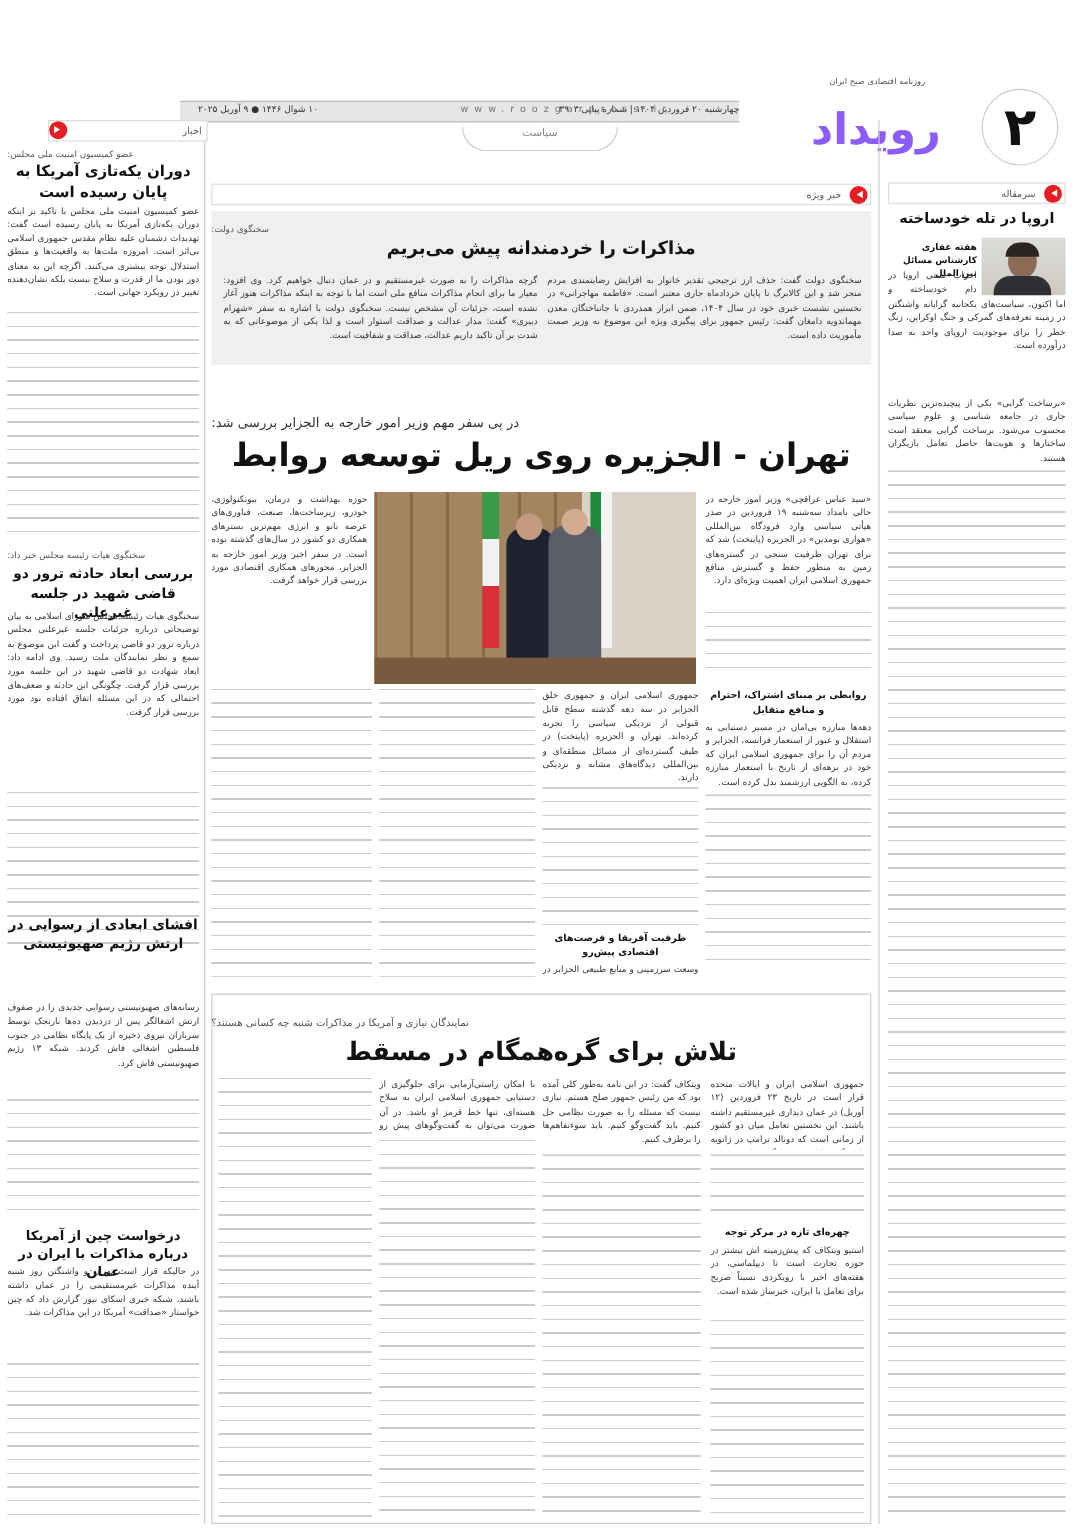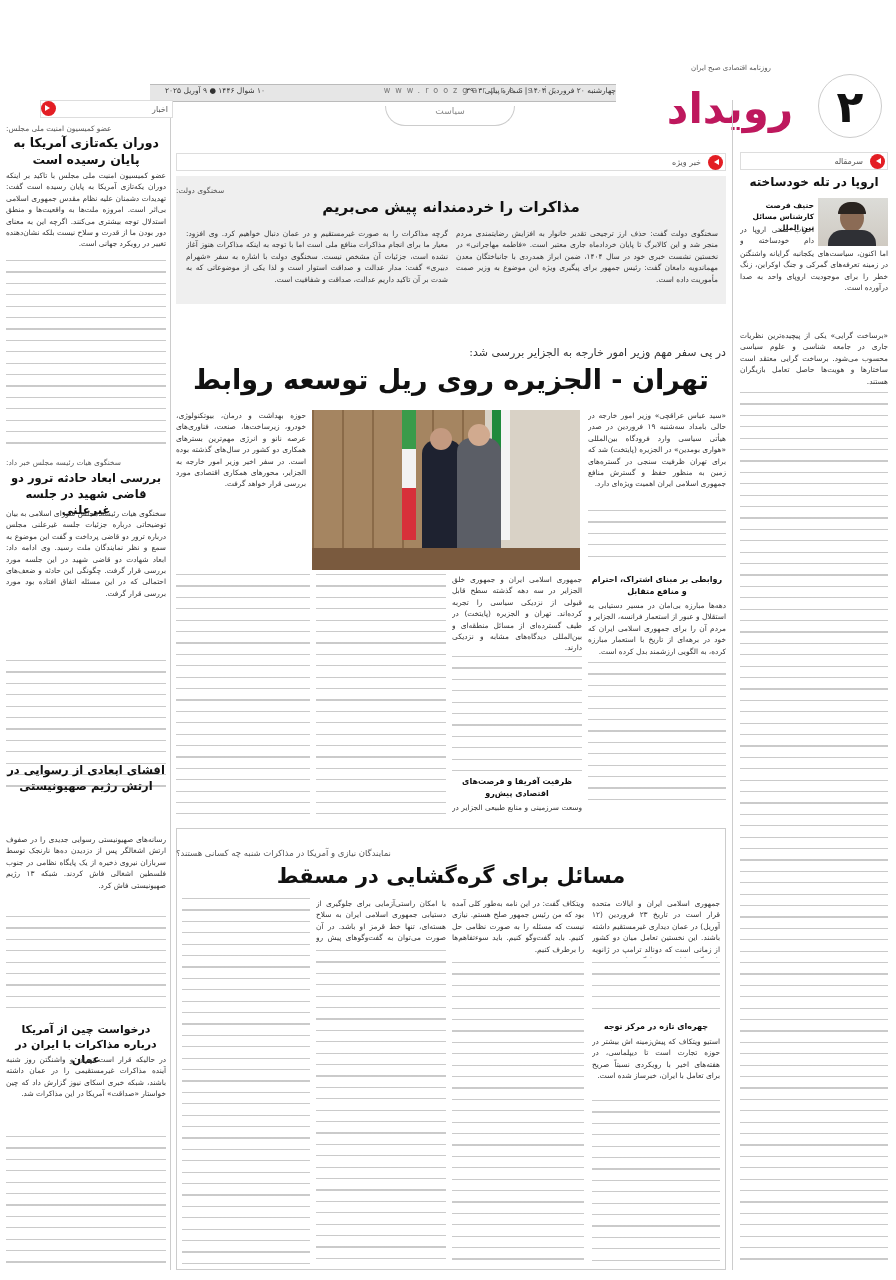--- a/index.html
+++ b/index.html
@@ -1,21 +1,21 @@
 <!DOCTYPE html>
 <html lang="fa" dir="rtl"><head>
 <meta charset="utf-8">
 <style>
 *{box-sizing:border-box;margin:0;padding:0}
 html,body{width:896px;height:1280px;background:#fff;overflow:hidden}
 body{font-family:"DejaVu Sans",sans-serif;color:#222;position:relative;direction:rtl}
 .abs{position:absolute}
 .masthead-line{position:absolute;left:150px;right:280px;top:84px;height:18px;background:#e6e6e6;border-top:1px solid #bbb;border-bottom:1px solid #bbb}
 .pagenum{position:absolute;right:14px;top:74px;width:64px;height:64px;border:1.5px solid #ccc;border-radius:50%;display:flex;align-items:center;justify-content:center;font-size:44px;font-weight:bold;color:#111}
-.logo{position:absolute;right:96px;top:82px;width:140px;height:52px;display:flex;align-items:center;justify-content:center;color:#be185d;font-weight:900;font-size:42px;font-family:"DejaVu Sans",sans-serif;letter-spacing:-2px}
+.logo{position:absolute;right:96px;top:82px;width:140px;height:52px;display:flex;align-items:center;justify-content:center;color:#8b5cf6;font-weight:900;font-size:36px;font-family:"DejaVu Sans",sans-serif;letter-spacing:-2px}
 .tagline{position:absolute;right:110px;top:64px;width:110px;text-align:center;font-size:7px;color:#555}
 .dateinfo{position:absolute;right:280px;top:86px;font-size:7.5px;color:#333;white-space:nowrap}
 .website{position:absolute;left:340px;top:86px;width:220px;text-align:right;font-size:8px;letter-spacing:5px;color:#777;direction:ltr}
 .hijri{position:absolute;left:165px;top:86px;font-size:7.5px;color:#333}
 .section-label{position:absolute;left:385px;top:106px;width:130px;height:20px;text-align:center;font-size:9px;color:#888;border:1px solid #ccc;border-top:none;border-radius:0 0 30px 30px}
 .col-rule{position:absolute;background:#ccc;width:1px}
 .kicker-box{position:absolute;height:18px;border:1px solid #ddd;background:#fff;display:flex;align-items:center;padding-right:24px;font-size:8px;color:#555}
 .red-dot{position:absolute;right:2px;top:1px;width:15px;height:15px;border-radius:50%;background:#e31e24}
 .red-dot::after{content:"";position:absolute;right:4px;top:4px;border-style:solid;border-width:3.5px 5px 3.5px 0;border-color:transparent #fff transparent transparent}
 .body-text{font-size:7.4px;line-height:11.4px;color:#333;text-align:justify}
@@ -44,21 +44,21 @@
 <div class="kicker-box" style="left:740px;top:152px;width:148px">
   <span class="red-dot"></span>
   <span>سرمقاله</span>
 </div>
 <div class="abs h-md" style="left:740px;top:175px;width:148px;font-size:12px">اروپا در تله خودساخته</div>
 <div class="photo" style="left:818px;top:198px;width:70px;height:48px;background:linear-gradient(180deg,#dcdcd8 0,#cfcac2 100%)">
   <div style="position:absolute;left:22px;top:6px;width:24px;height:28px;border-radius:50%;background:#8b6b55"></div>
   <div style="position:absolute;left:20px;top:4px;width:28px;height:12px;border-radius:12px 12px 0 0;background:#2a2420"></div>
   <div style="position:absolute;left:10px;top:32px;width:48px;height:20px;border-radius:14px 14px 0 0;background:#2f3035"></div>
 </div>
-<div class="abs" style="left:740px;top:200px;width:74px;font-size:7.6px;font-weight:bold;line-height:11px;color:#111">حنیف فرصت</div>
+<div class="abs" style="left:740px;top:200px;width:74px;font-size:7.6px;font-weight:bold;line-height:11px;color:#111">هفته غفاری</div>
 <div class="abs" style="left:740px;top:211px;width:74px;font-size:7.4px;font-weight:bold;line-height:11px;color:#111">کارشناس مسائل بین الملل</div>
 <div class="abs body-text" style="left:740px;top:224px;width:74px;height:22px;overflow:hidden">احزاب سنتی اروپا در دام خودساخته و خودخواسته قرار گرفته‌اند که چاره‌ای جز دست و پا زدن در آن ندارند. فرانسه با اهرم فشار حداکثری کاخ سفید علیه تهران همگام شده و اکنون درگیر پیامدهای آن است.</div>
 <div class="abs body-text" style="left:740px;top:248px;width:148px;height:82px;overflow:hidden">اما اکنون، سیاست‌های یکجانبه گرایانه واشنگتن در زمینه تعرفه‌های گمرکی و جنگ اوکراین، زنگ خطر را برای موجودیت اروپای واحد به صدا درآورده است.</div>
 <div class="abs body-text" style="left:740px;top:330px;width:148px;height:60px;overflow:hidden">«برساخت گرایی» یکی از پیچیده‌ترین نظریات جاری در جامعه شناسی و علوم سیاسی محسوب می‌شود. برساخت گرایی معتقد است ساختارها و هویت‌ها حاصل تعامل بازیگران هستند.</div>
 <div class="abs fill-lines" style="left:740px;top:392px;width:148px;height:878px"></div>
 
 <div class="kicker-box" style="left:40px;top:100px;width:133px;padding-right:4px;justify-content:flex-start">
   <span>اخبار</span>
 </div>
 <span class="red-dot" style="left:41px;right:auto;top:101px;transform:scaleX(-1)"></span>
@@ -83,21 +83,21 @@
 <div class="kicker-box" style="left:176px;top:153px;width:550px">
   <span class="red-dot"></span>
   <span>خبر ویژه</span>
 </div>
 <div class="greybox" style="left:176px;top:176px;width:550px;height:128px"></div>
 <div class="abs h-sm" style="left:176px;top:186px;width:550px">سخنگوی دولت:</div>
 <div class="abs h-md" style="left:176px;top:198px;width:550px;font-size:15px">مذاکرات را خردمندانه پیش می‌بریم</div>
 <div class="abs body-text" style="left:456px;top:228px;width:262px;height:72px;overflow:hidden">سخنگوی دولت گفت: حذف ارز ترجیحی تقدیر خانوار به افزایش رضایتمندی مردم منجر شد و این کالابرگ تا پایان خردادماه جاری معتبر است. «فاطمه مهاجرانی» در نخستین نشست خبری خود در سال ۱۴۰۴، ضمن ابراز همدردی با جانباختگان معدن مهماندویه دامغان گفت: رئیس جمهور برای پیگیری ویژه این موضوع به وزیر صمت مأموریت داده است.</div>
 <div class="abs body-text" style="left:186px;top:228px;width:262px;height:72px;overflow:hidden">گرچه مذاکرات را به صورت غیرمستقیم و در عمان دنبال خواهیم کرد. وی افزود: معیار ما برای انجام مذاکرات منافع ملی است اما با توجه به اینکه مذاکرات هنوز آغاز نشده است، جزئیات آن مشخص نیست. سخنگوی دولت با اشاره به سفر «شهرام دبیری» گفت: مدار عدالت و صداقت استوار است و لذا یکی از موضوعاتی که به شدت بر آن تاکید داریم عدالت، صداقت و شفافیت است.</div>
 
-<div class="abs" style="left:176px;top:346px;width:550px;text-align:right;font-size:11px;color:#333">در پی سفر مهم وزیر امور خارجه به الجزایر بررسی شد:</div>
+<div class="abs" style="left:176px;top:346px;width:550px;text-align:left;font-size:11px;color:#333">در پی سفر مهم وزیر امور خارجه به الجزایر بررسی شد:</div>
 <div class="abs h-md" style="left:176px;top:362px;width:550px;font-size:27px;font-weight:900;line-height:36px">تهران - الجزیره روی ریل توسعه روابط</div>
 
 <div class="photo" style="left:312px;top:410px;width:268px;height:160px;background:#9a7a55">
   <div style="position:absolute;inset:0;background:repeating-linear-gradient(90deg,#8a6a48 0,#8a6a48 2px,#a58561 2px,#a58561 30px)"></div>
   <div style="position:absolute;right:0;top:0;width:95px;height:160px;background:#d9d2c6"></div>
   <div style="position:absolute;left:90px;top:0;width:14px;height:130px;background:linear-gradient(180deg,#3a9b4a 0 30%,#f2f2f2 30% 60%,#d7303a 60%)"></div>
   <div style="position:absolute;right:70px;top:0;width:18px;height:130px;background:linear-gradient(90deg,#1f8a3c 50%,#f4f4f4 50%)"></div>
   <div style="position:absolute;left:110px;top:30px;width:40px;height:130px;border-radius:14px 14px 0 0;background:#1e2230"></div>
   <div style="position:absolute;left:118px;top:18px;width:22px;height:22px;border-radius:50%;background:#c49a80"></div>
   <div style="position:absolute;left:145px;top:28px;width:44px;height:132px;border-radius:14px 14px 0 0;background:#5b5e66"></div>
@@ -116,21 +116,21 @@
 <div class="abs body-text" style="left:452px;top:574px;width:130px;height:80px;overflow:hidden">جمهوری اسلامی ایران و جمهوری خلق الجزایر در سه دهه گذشته سطح قابل قبولی از نزدیکی سیاسی را تجربه کرده‌اند. تهران و الجزیره (پایتخت) در طیف گسترده‌ای از مسائل منطقه‌ای و بین‌المللی دیدگاه‌های مشابه و نزدیکی دارند.</div>
 <div class="abs fill-lines" style="left:452px;top:656px;width:130px;height:116px"></div>
 <div class="abs h-md" style="left:452px;top:776px;width:130px;font-size:8px;line-height:12px">ظرفیت آفریقا و فرصت‌های اقتصادی پیش‌رو</div>
 <div class="abs body-text" style="left:452px;top:802px;width:130px;height:12px;overflow:hidden">وسعت سرزمینی و منابع طبیعی الجزایر در کنار ایستادن در سمت بلوک‌های تازه قدرت است.</div>
 
 <div class="abs fill-lines" style="left:316px;top:574px;width:130px;height:240px"></div>
 <div class="abs fill-lines" style="left:176px;top:574px;width:134px;height:240px"></div>
 
 <div class="boxframe" style="left:176px;top:828px;width:550px;height:442px"></div>
 <div class="abs h-sm" style="left:176px;top:848px;width:550px;font-size:8.5px">نمایندگان نیازی و آمریکا در مذاکرات شنبه چه کسانی هستند؟</div>
-<div class="abs h-md" style="left:176px;top:862px;width:550px;font-size:21px;font-weight:900;line-height:28px">مسائل برای گره‌گشایی در مسقط</div>
+<div class="abs h-md" style="left:176px;top:862px;width:550px;font-size:21px;font-weight:900;line-height:28px">تلاش برای گره‌همگام در مسقط</div>
 
 <div class="abs body-text" style="left:592px;top:898px;width:128px;height:60px;overflow:hidden">جمهوری اسلامی ایران و ایالات متحده قرار است در تاریخ ۲۳ فروردین (۱۲ آوریل) در عمان دیداری غیرمستقیم داشته باشند. این نخستین تعامل میان دو کشور از زمانی است که دونالد ترامپ در ژانویه بار دیگر به کاخ سفید بازگشته است.</div>
 <div class="abs fill-lines" style="left:592px;top:962px;width:128px;height:56px"></div>
 <div class="abs h-md" style="left:592px;top:1022px;width:128px;font-size:8px">چهره‌ای تازه در مرکز توجه</div>
 <div class="abs body-text" style="left:592px;top:1036px;width:128px;height:60px;overflow:hidden">استیو ویتکاف که پیش‌زمینه اش بیشتر در حوزه تجارت است تا دیپلماسی، در هفته‌های اخیر با رویکردی نسبتاً صریح برای تعامل با ایران، خبرساز شده است.</div>
 <div class="abs fill-lines" style="left:592px;top:1100px;width:128px;height:164px"></div>
 
 <div class="abs body-text" style="left:452px;top:898px;width:132px;height:60px;overflow:hidden">ویتکاف گفت: در این نامه به‌طور کلی آمده بود که من رئیس جمهور صلح هستم. نیازی نیست که مسئله را به صورت نظامی حل کنیم. باید گفت‌وگو کنیم. باید سوءتفاهم‌ها را برطرف کنیم.</div>
 <div class="abs fill-lines" style="left:452px;top:962px;width:132px;height:302px"></div>
 

